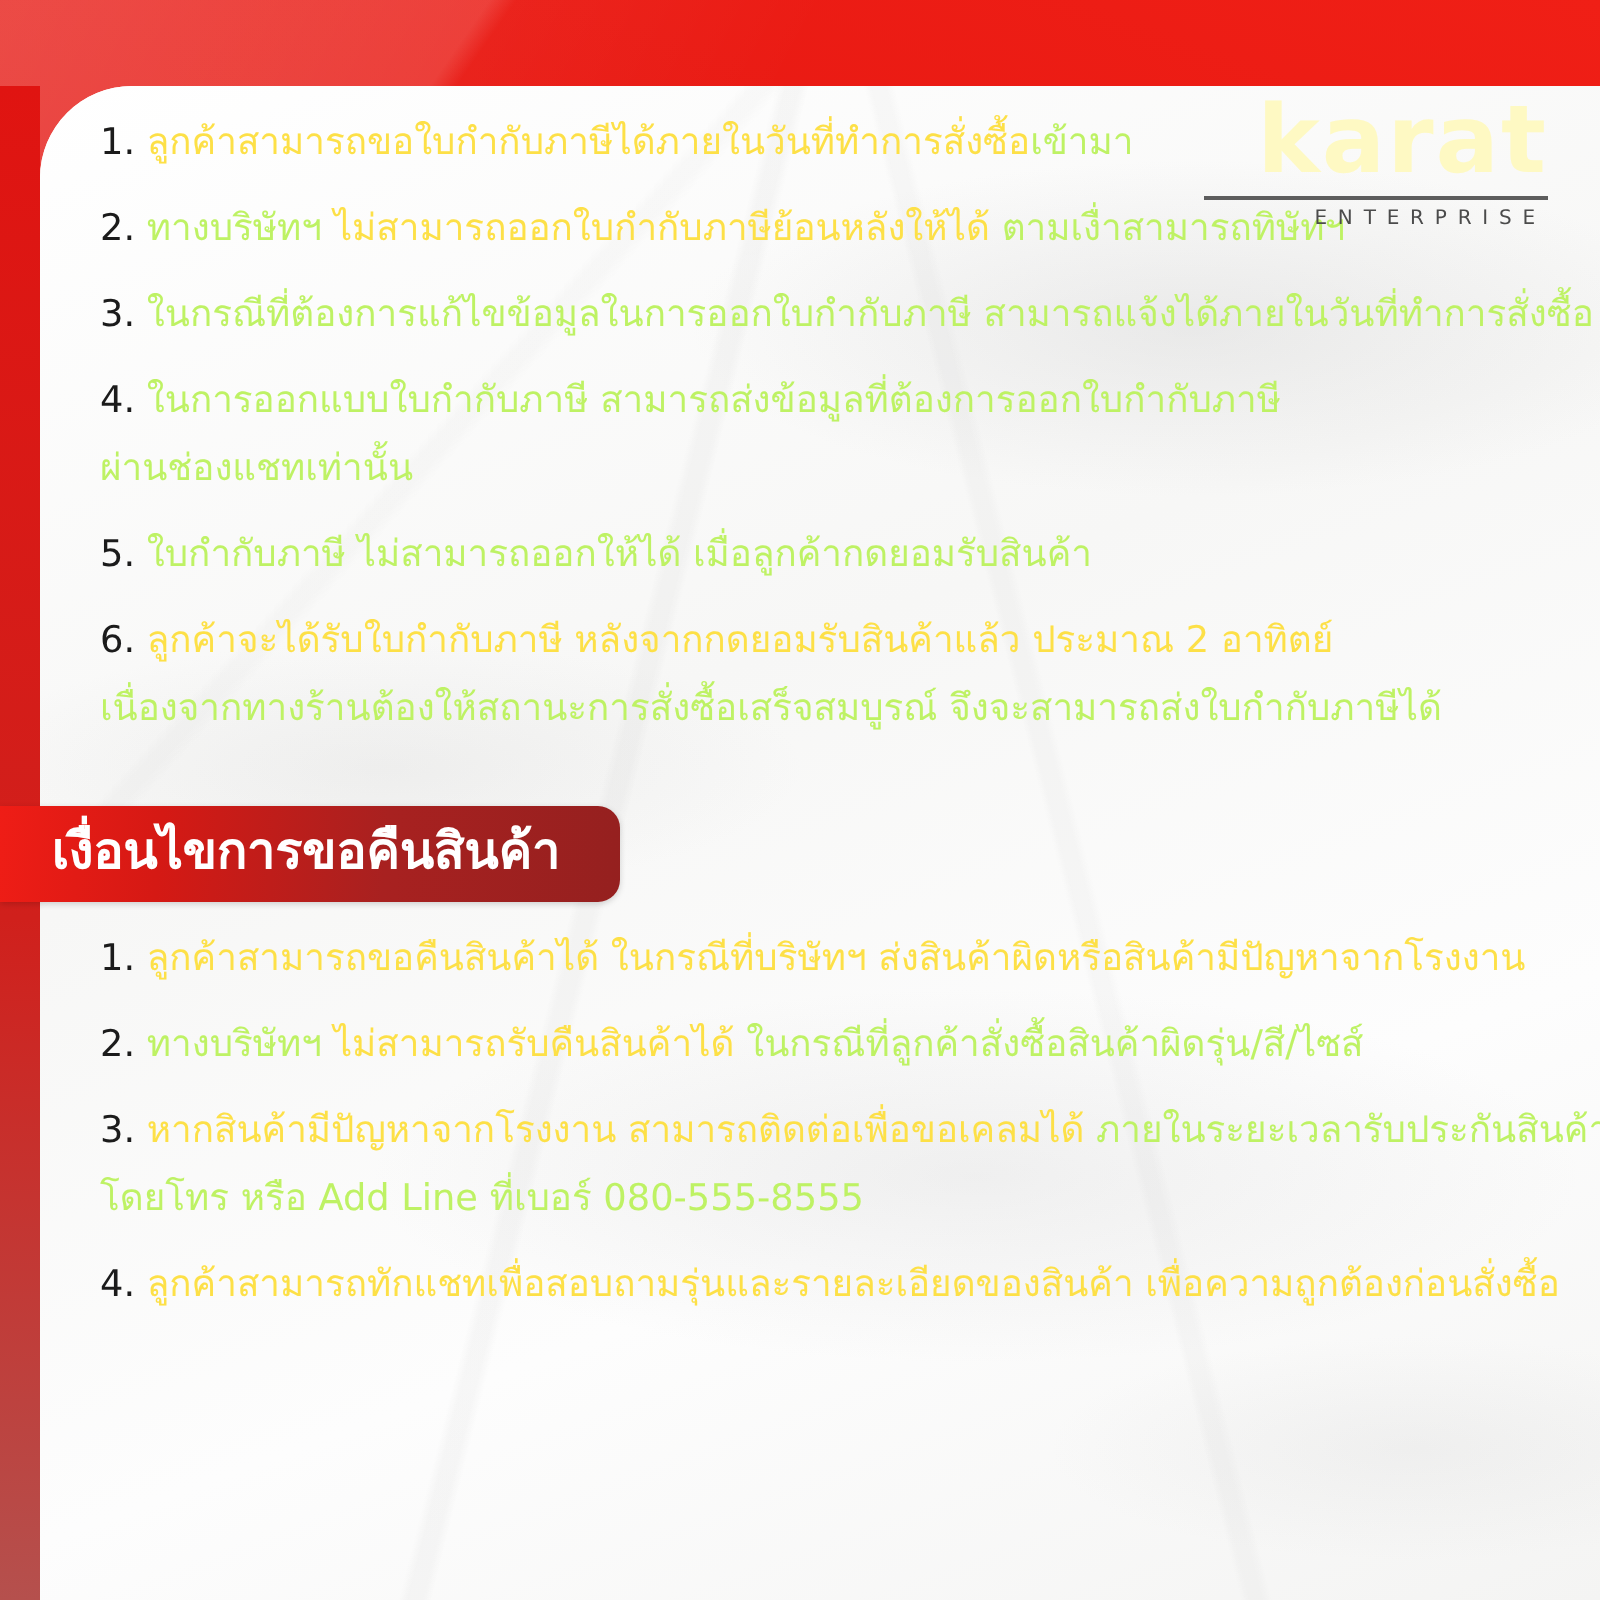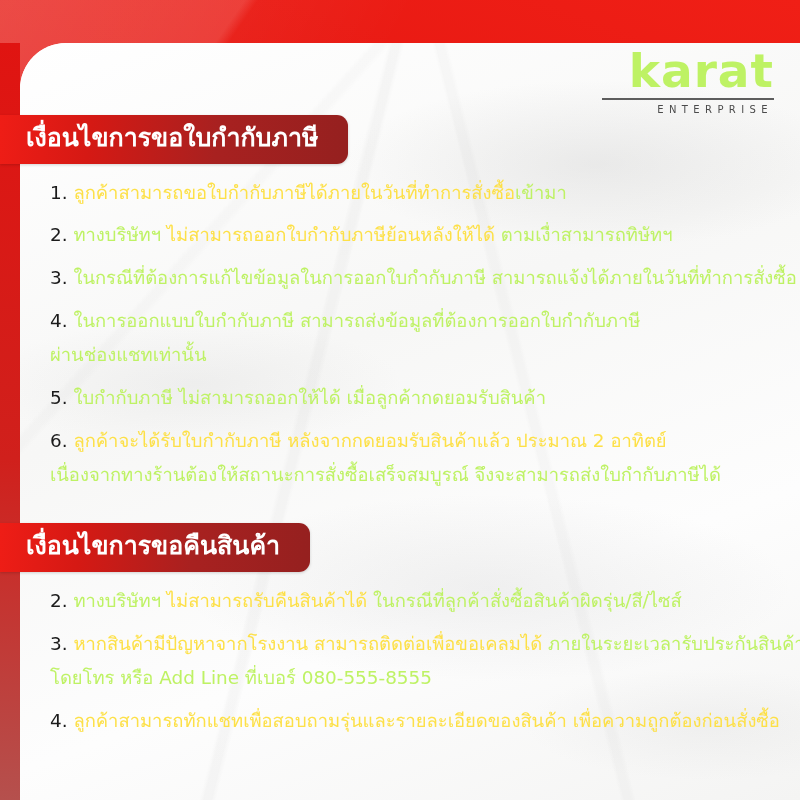--- a/index.html
+++ b/index.html
@@ -45,21 +45,21 @@
     background:
       linear-gradient(104deg, rgba(0,0,0,0) 0 38%, rgba(170,170,170,.16) 38.5% 39.2%, rgba(0,0,0,0) 39.7% 100%),
       linear-gradient( 76deg, rgba(0,0,0,0) 0 62%, rgba(170,170,170,.13) 62.4% 63.1%, rgba(0,0,0,0) 63.6% 100%),
       linear-gradient(132deg, rgba(0,0,0,0) 0 24%, rgba(175,175,175,.10) 24.4% 25.0%, rgba(0,0,0,0) 25.5% 100%);
   }
 
   
   .logo{ position:absolute; right:26px; top:48px; width:178px; text-align:center; z-index:6;}
   .logo-word{
     font-family:"DejaVu Sans","Liberation Sans",sans-serif;
-    font-size:47px; font-weight:700; color:#bef264;
+    font-size:47px; font-weight:700; color:#fef9c3;
     letter-spacing:1px; line-height:.96; text-align:right;
   }
   .logo-rule{ height:1.6px; background:#5d5d5d; margin:5px 0 4px 6px; }
   .logo-sub{
     font-size:10px; color:#4b4b4b; letter-spacing:5.4px;
     text-align:right; padding-right:1px; font-weight:400;
   }
 
   
   .spine{
@@ -120,40 +120,38 @@
 
 <div class="logo">
   <div class="logo-word">karat</div>
   <div class="logo-rule"></div>
   <div class="logo-sub">ENTERPRISE</div>
 </div>
 
 <div class="content">
 
   <div id="sec1">
-    <div class="ribbon-wrap">
-      <div class="ribbon">เงื่อนไขการขอใบกำกับภาษี</div>
-    </div>
     <div class="list">
         <div class="line"><span class="num">1.&nbsp;</span><span class="red">ลูกค้าสามารถขอใบกำกับภาษีได้ภายในวันที่ทำการสั่งซื้อ</span><span class="blk">เข้ามา</span></div>
         <div class="line"><span class="num">2.&nbsp;</span><span class="blk">ทางบริษัทฯ </span><span class="red">ไม่สามารถออกใบกำกับภาษีย้อนหลังให้ได้</span><span class="blk"> ตามเงื่าสามารถทิษัทฯ</span></div>
         <div class="line"><span class="num">3.&nbsp;</span><span class="blk">ในกรณีที่ต้องการแก้ไขข้อมูลในการออกใบกำกับภาษี สามารถแจ้งได้ภายในวันที่ทำการสั่งซื้อ</span></div>
         <div class="line"><span class="num">4.&nbsp;</span><span class="blk">ในการออกแบบใบกำกับภาษี สามารถส่งข้อมูลที่ต้องการออกใบกำกับภาษี</span></div>
         <div class="line cont"><span class="blk">ผ่านช่องแชทเท่านั้น</span></div>
         <div class="line"><span class="num">5.&nbsp;</span><span class="blk">ใบกำกับภาษี ไม่สามารถออกให้ได้ เมื่อลูกค้ากดยอมรับสินค้า</span></div>
         <div class="line"><span class="num">6.&nbsp;</span><span class="red">ลูกค้าจะได้รับใบกำกับภาษี หลังจากกดยอมรับสินค้าแล้ว ประมาณ 2 อาทิตย์</span></div>
         <div class="line cont"><span class="blk">เนื่องจากทางร้านต้องให้สถานะการสั่งซื้อเสร็จสมบูรณ์ จึงจะสามารถส่งใบกำกับภาษีได้</span></div>
       </div>
   </div>
 
   <div id="sec2">
     <div class="ribbon-wrap">
       <div class="ribbon">เงื่อนไขการขอคืนสินค้า</div>
     </div>
     <div class="list">
+        <div class="line"><span class="num">1.&nbsp;</span><span class="red">ลูกค้าสามารถขอคืนสินค้าได้ ในกรณีที่บริษัทฯ ส่งสินค้าผิดหรือสินค้ามีปัญหาจากโรงงาน</span></div>
         <div class="line"><span class="num">2.&nbsp;</span><span class="blk">ทางบริษัทฯ </span><span class="red">ไม่สามารถรับคืนสินค้าได้</span><span class="blk"> ในกรณีที่ลูกค้าสั่งซื้อสินค้าผิดรุ่น/สี/ไซส์</span></div>
         <div class="line"><span class="num">3.&nbsp;</span><span class="red">หากสินค้ามีปัญหาจากโรงงาน สามารถติดต่อเพื่อขอเคลมได้</span><span class="blk"> ภายในระยะเวลารับประกันสินค้า</span></div>
         <div class="line cont"><span class="blk">โดยโทร หรือ Add Line ที่เบอร์ 080-555-8555</span></div>
         <div class="line"><span class="num">4.&nbsp;</span><span class="red">ลูกค้าสามารถทักแชทเพื่อสอบถามรุ่นและรายละเอียดของสินค้า เพื่อความถูกต้องก่อนสั่งซื้อ</span></div>
       </div>
   </div>
 
 </div>
 
 </body></html>

